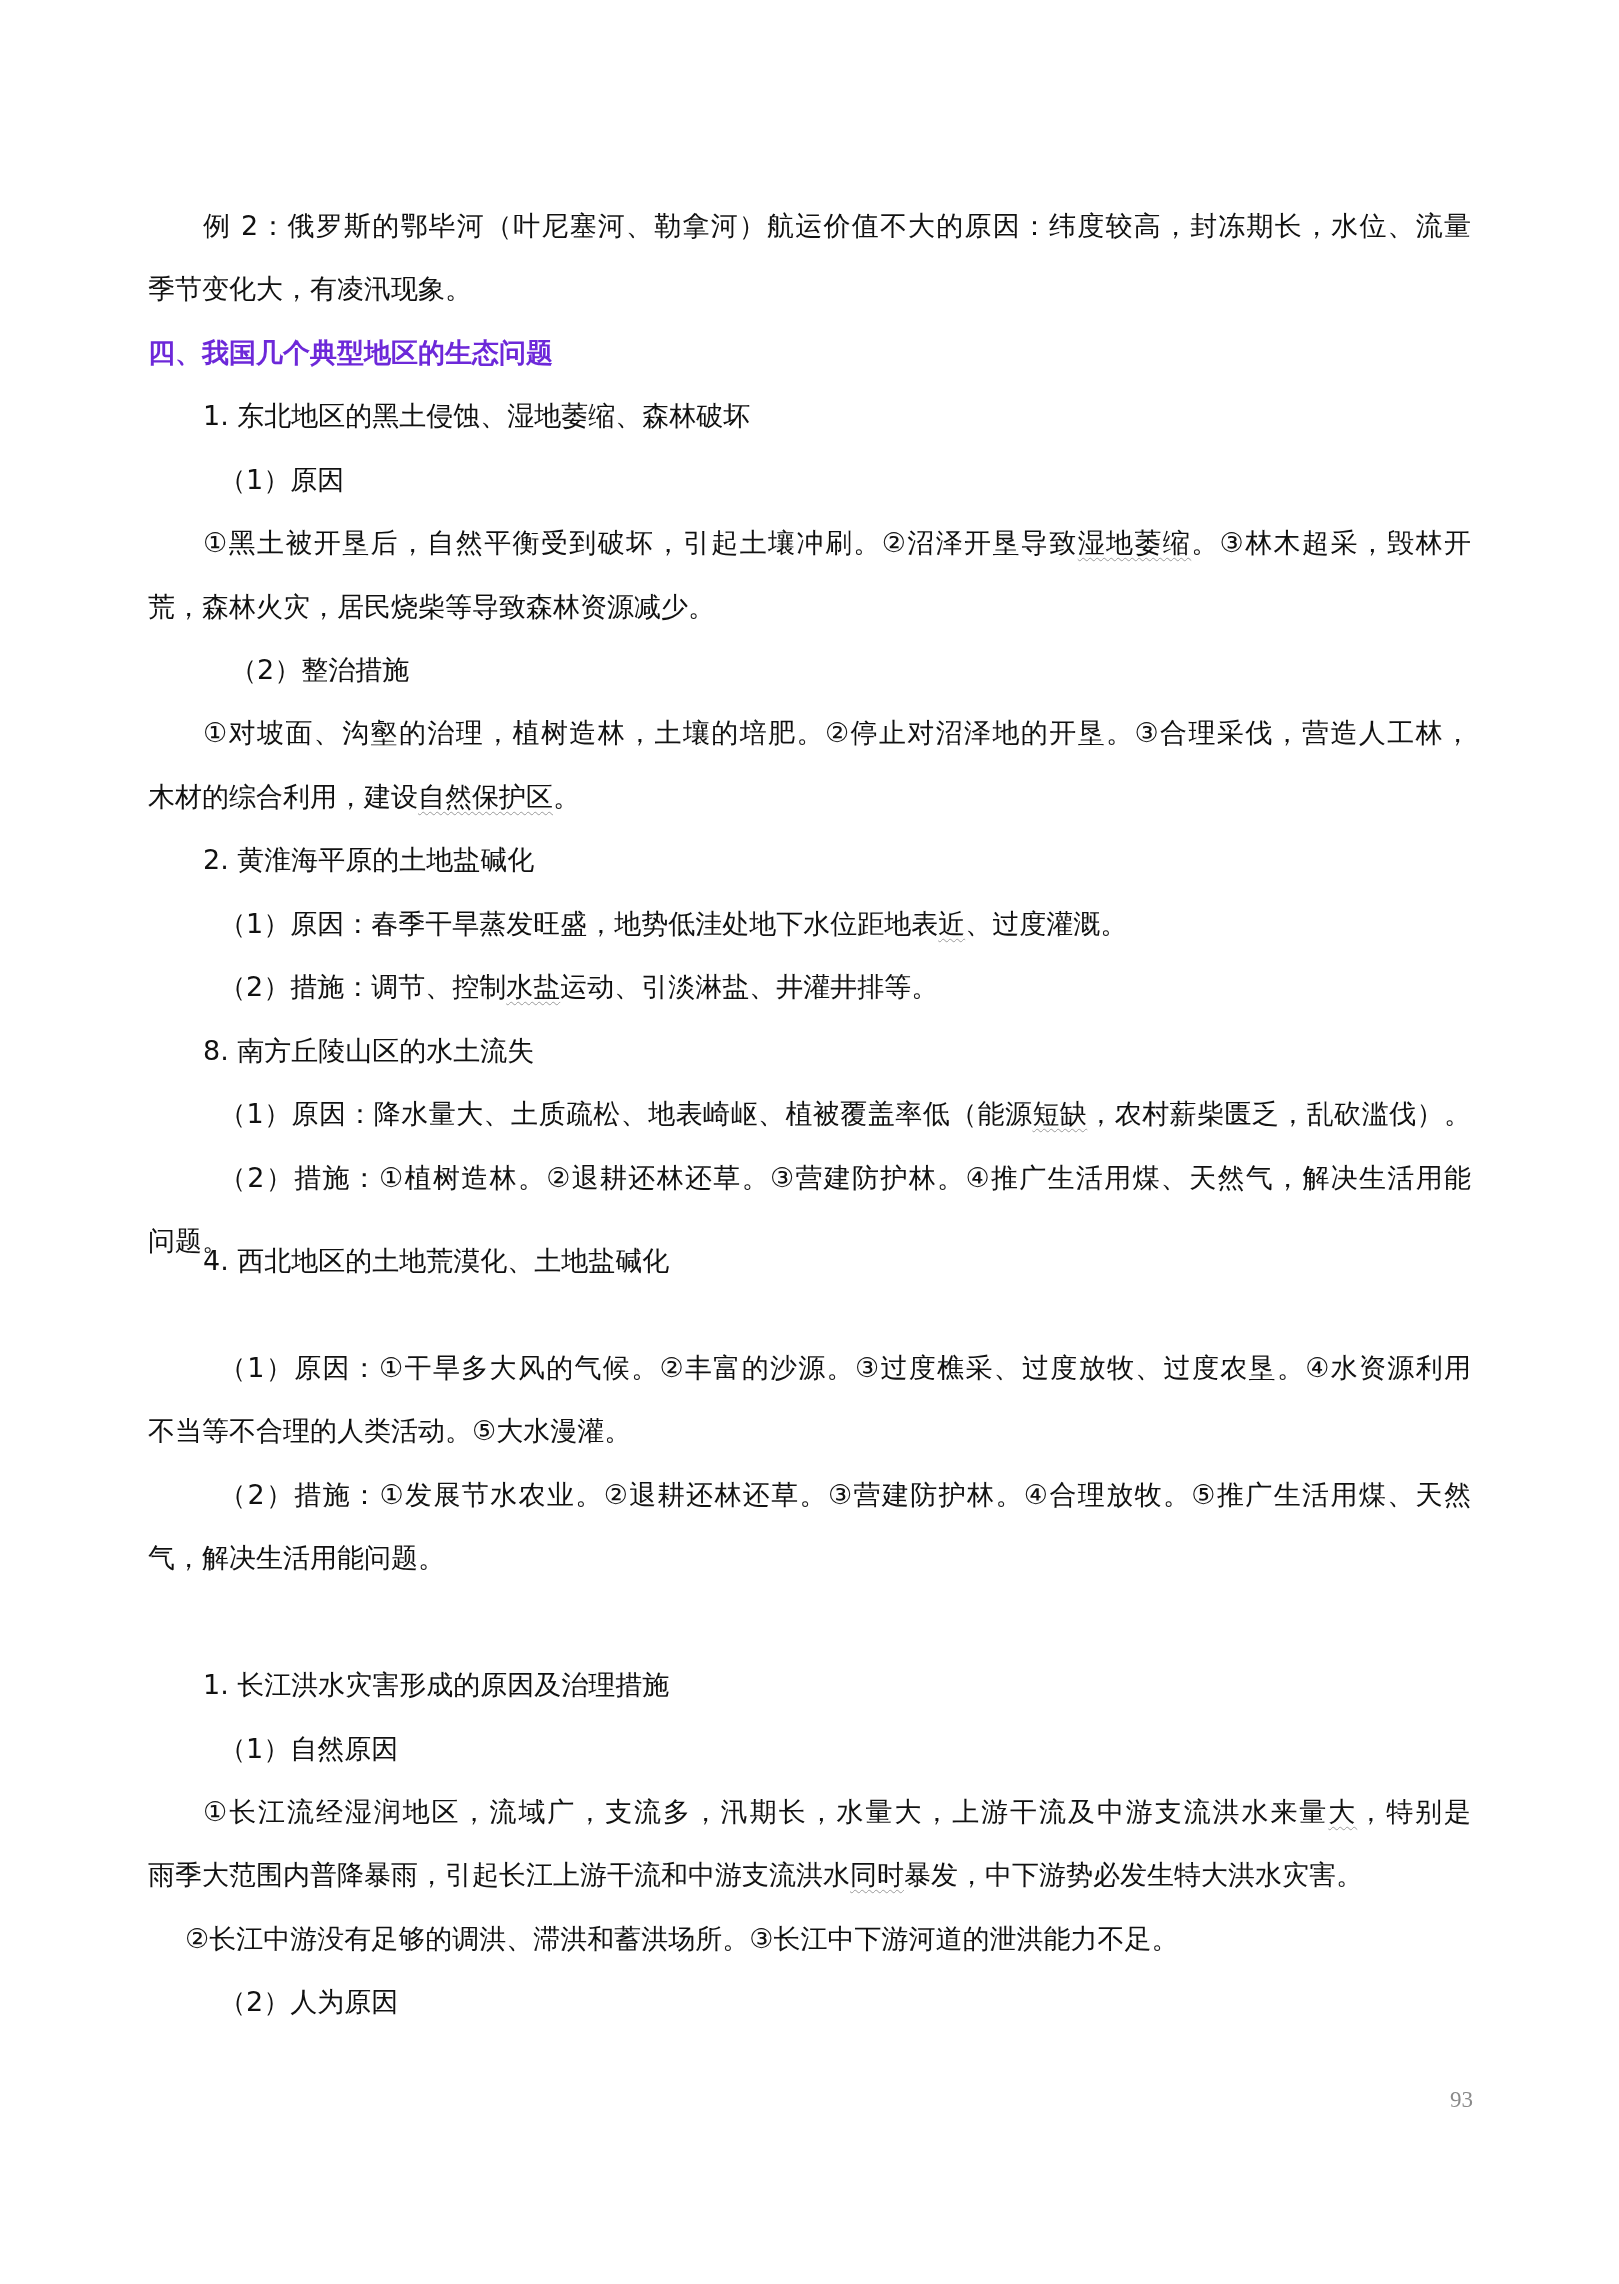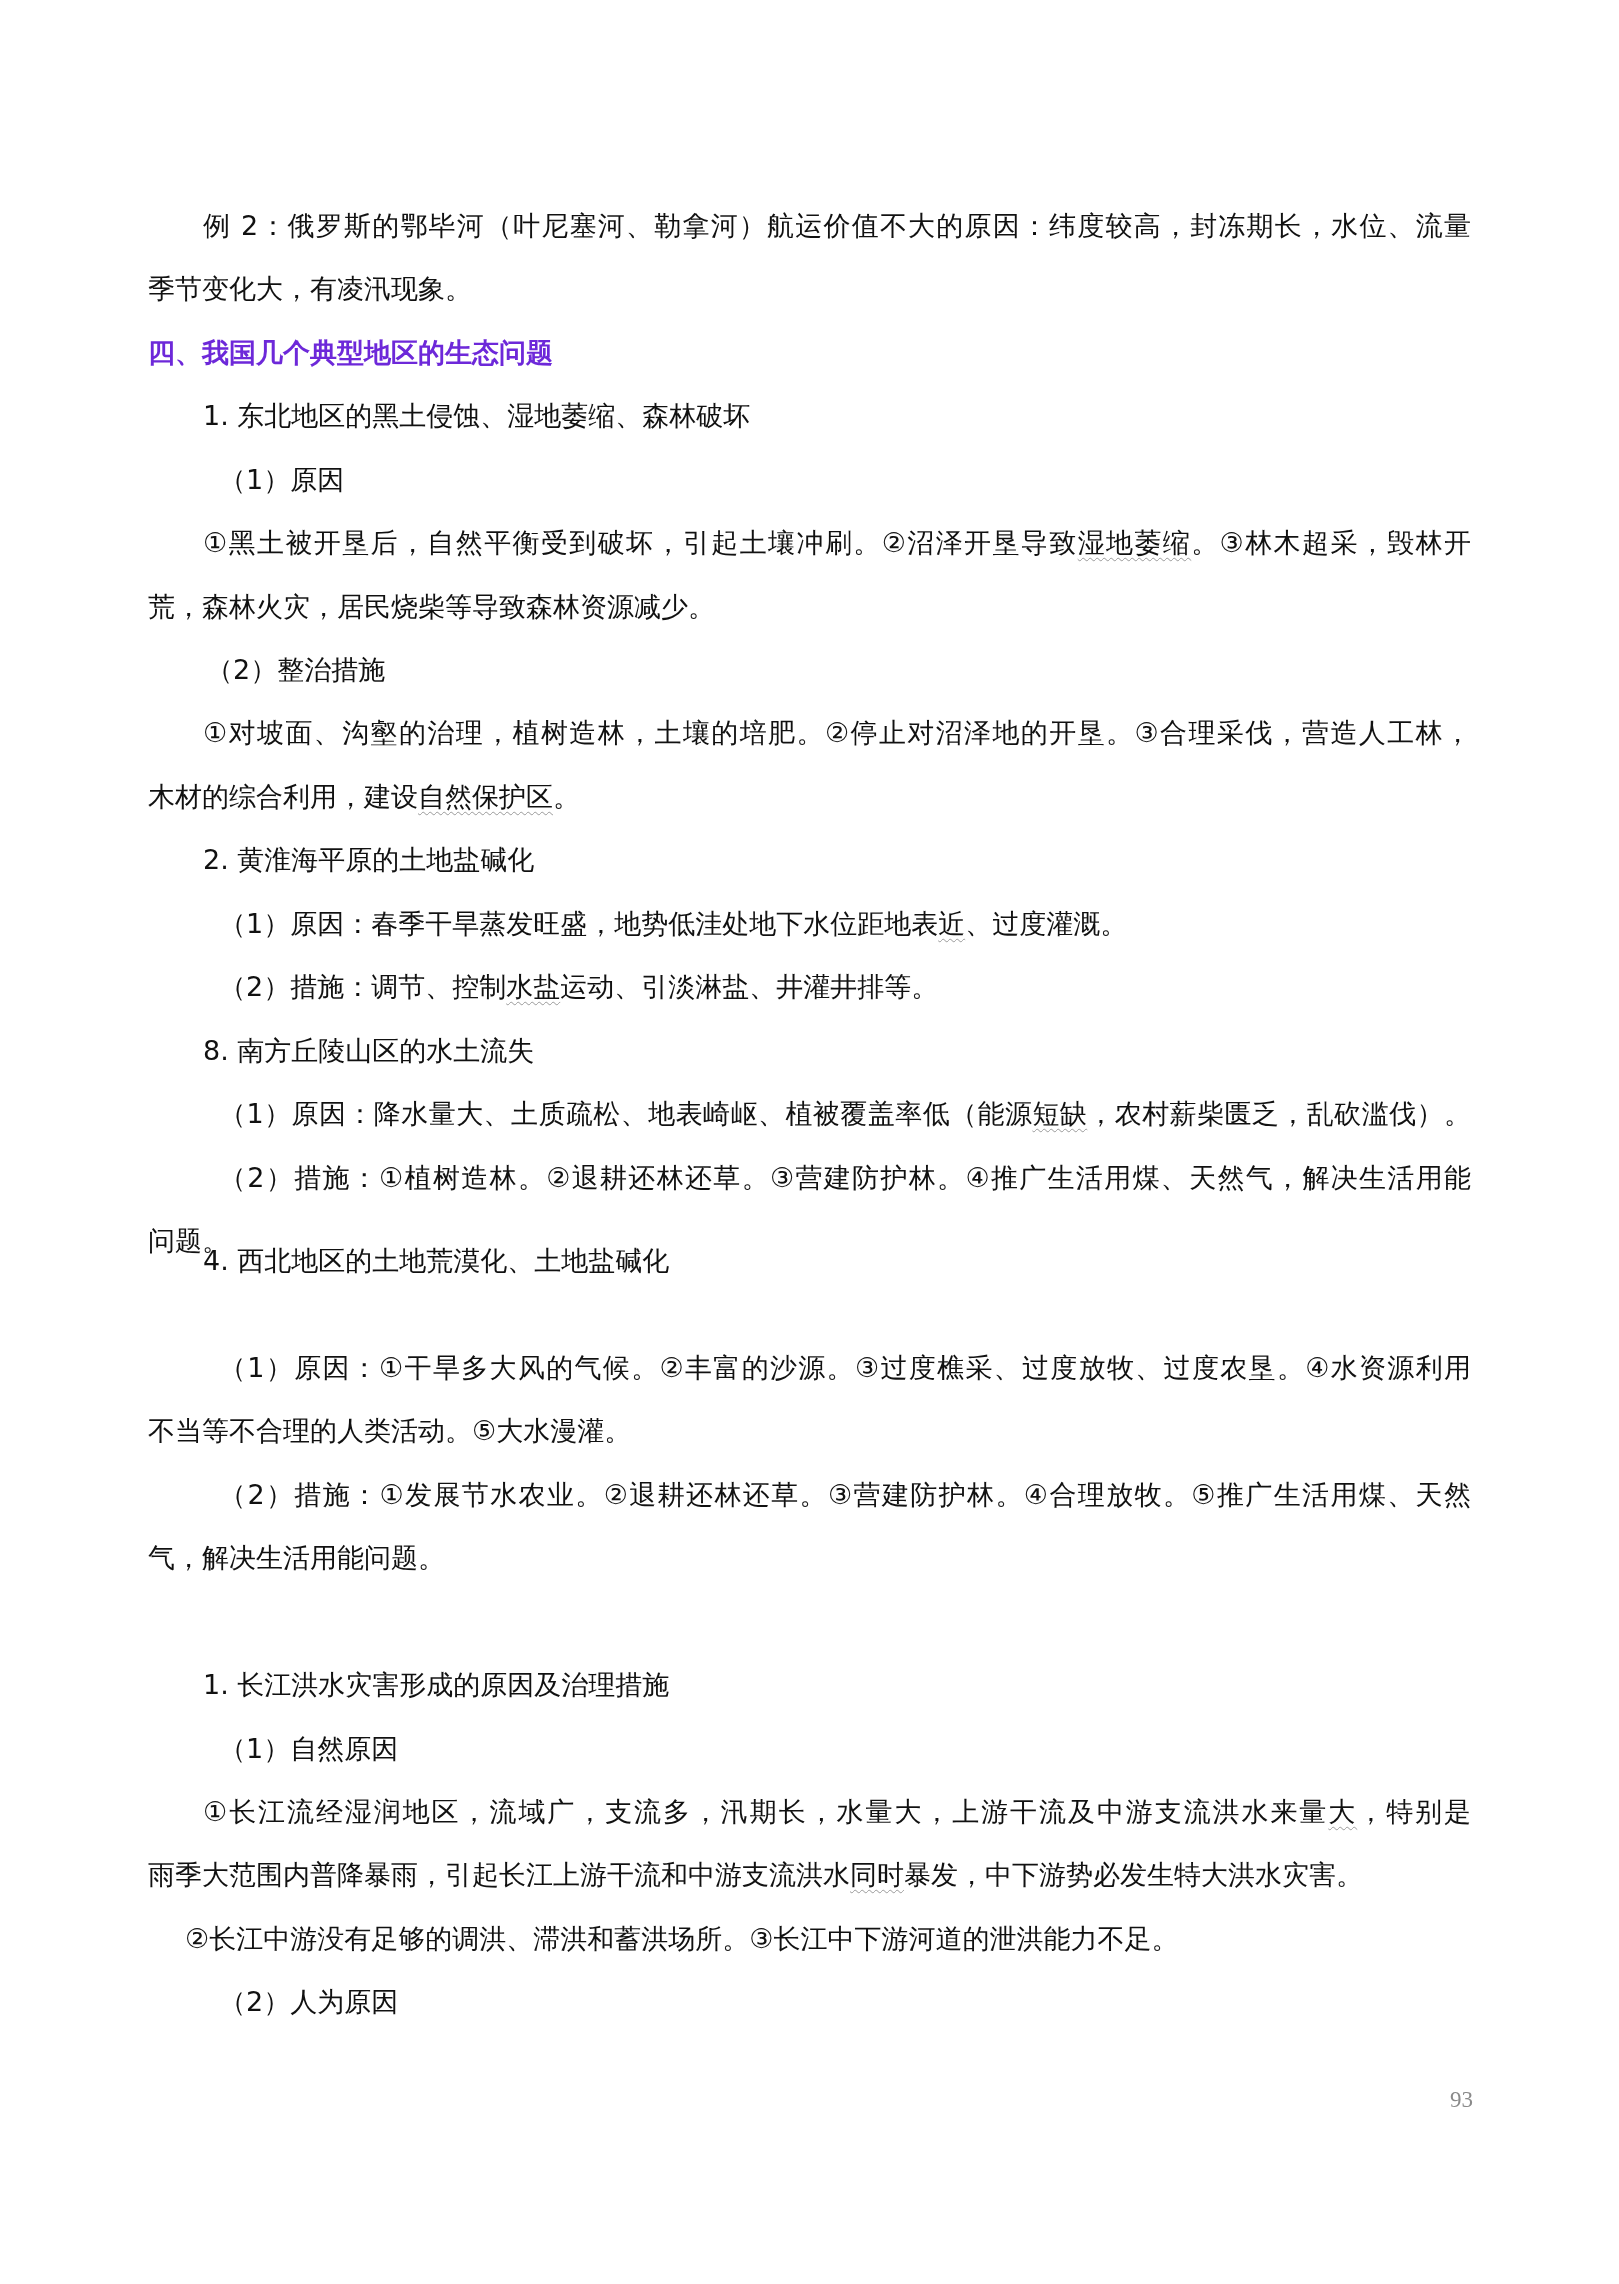--- a/index.html
+++ b/index.html
@@ -31,21 +31,21 @@
 
   <div class="line justify" style="left:203px; top:205px; width:1268px;">例 2：俄罗斯的鄂毕河（叶尼塞河、勒拿河）航运价值不大的原因：纬度较高，封冻期长，水位、流量</div>
   <div class="line" style="left:148px; top:268px;">季节变化大，有凌汛现象。</div>
 
   <div class="line heading" style="left:148px; top:332px;">四、我国几个典型地区的生态问题</div>
 
   <div class="line" style="left:203px; top:395px;">1.  东北地区的黑土侵蚀、湿地萎缩、森林破坏</div>
   <div class="line" style="left:219px; top:459px;">（1）原因</div>
   <div class="line justify" style="left:203px; top:522px; width:1268px;"><span>①黑土被开垦后，自然平衡受到破坏，引起土壤冲刷。②沼泽开垦导致</span><span class="wavy">湿地萎缩</span><span>。③林木超采，毁林开</span></div>
   <div class="line" style="left:148px; top:586px;">荒，森林火灾，居民烧柴等导致森林资源减少。</div>
-  <div class="line" style="left:206px; top:649px;text-align:right;">（2）整治措施</div>
+  <div class="line" style="left:230px; top:649px;text-align:right;">（2）整治措施</div>
   <div class="line justify" style="left:203px; top:712px; width:1268px;">①对坡面、沟壑的治理，植树造林，土壤的培肥。②停止对沼泽地的开垦。③合理采伐，营造人工林，</div>
   <div class="line" style="left:148px; top:776px;"><span>木材的综合利用，建设</span><span class="wavy">自然保护区</span><span>。</span></div>
 
   <div class="line" style="left:203px; top:839px;">2.  黄淮海平原的土地盐碱化</div>
   <div class="line" style="left:219px; top:903px;"><span>（1）原因：春季干旱蒸发旺盛，地势低洼处地下水位距地表</span><span class="wavy">近</span><span>、过度灌溉。</span></div>
   <div class="line" style="left:219px; top:966px;"><span>（2）措施：调节、控制</span><span class="wavy">水盐</span><span>运动、引淡淋盐、井灌井排等。</span></div>
 
   <div class="line" style="left:203px; top:1030px;">8.  南方丘陵山区的水土流失</div>
   <div class="line justify" style="left:219px; top:1093px; width:1252px;"><span>（1）原因：降水量大、土质疏松、地表崎岖、植被覆盖率低（能源</span><span class="wavy">短缺</span><span>，农村薪柴匮乏，乱砍滥伐）。</span></div>
   <div class="line justify" style="left:219px; top:1157px; width:1252px;">（2）措施：①植树造林。②退耕还林还草。③营建防护林。④推广生活用煤、天然气，解决生活用能</div>

